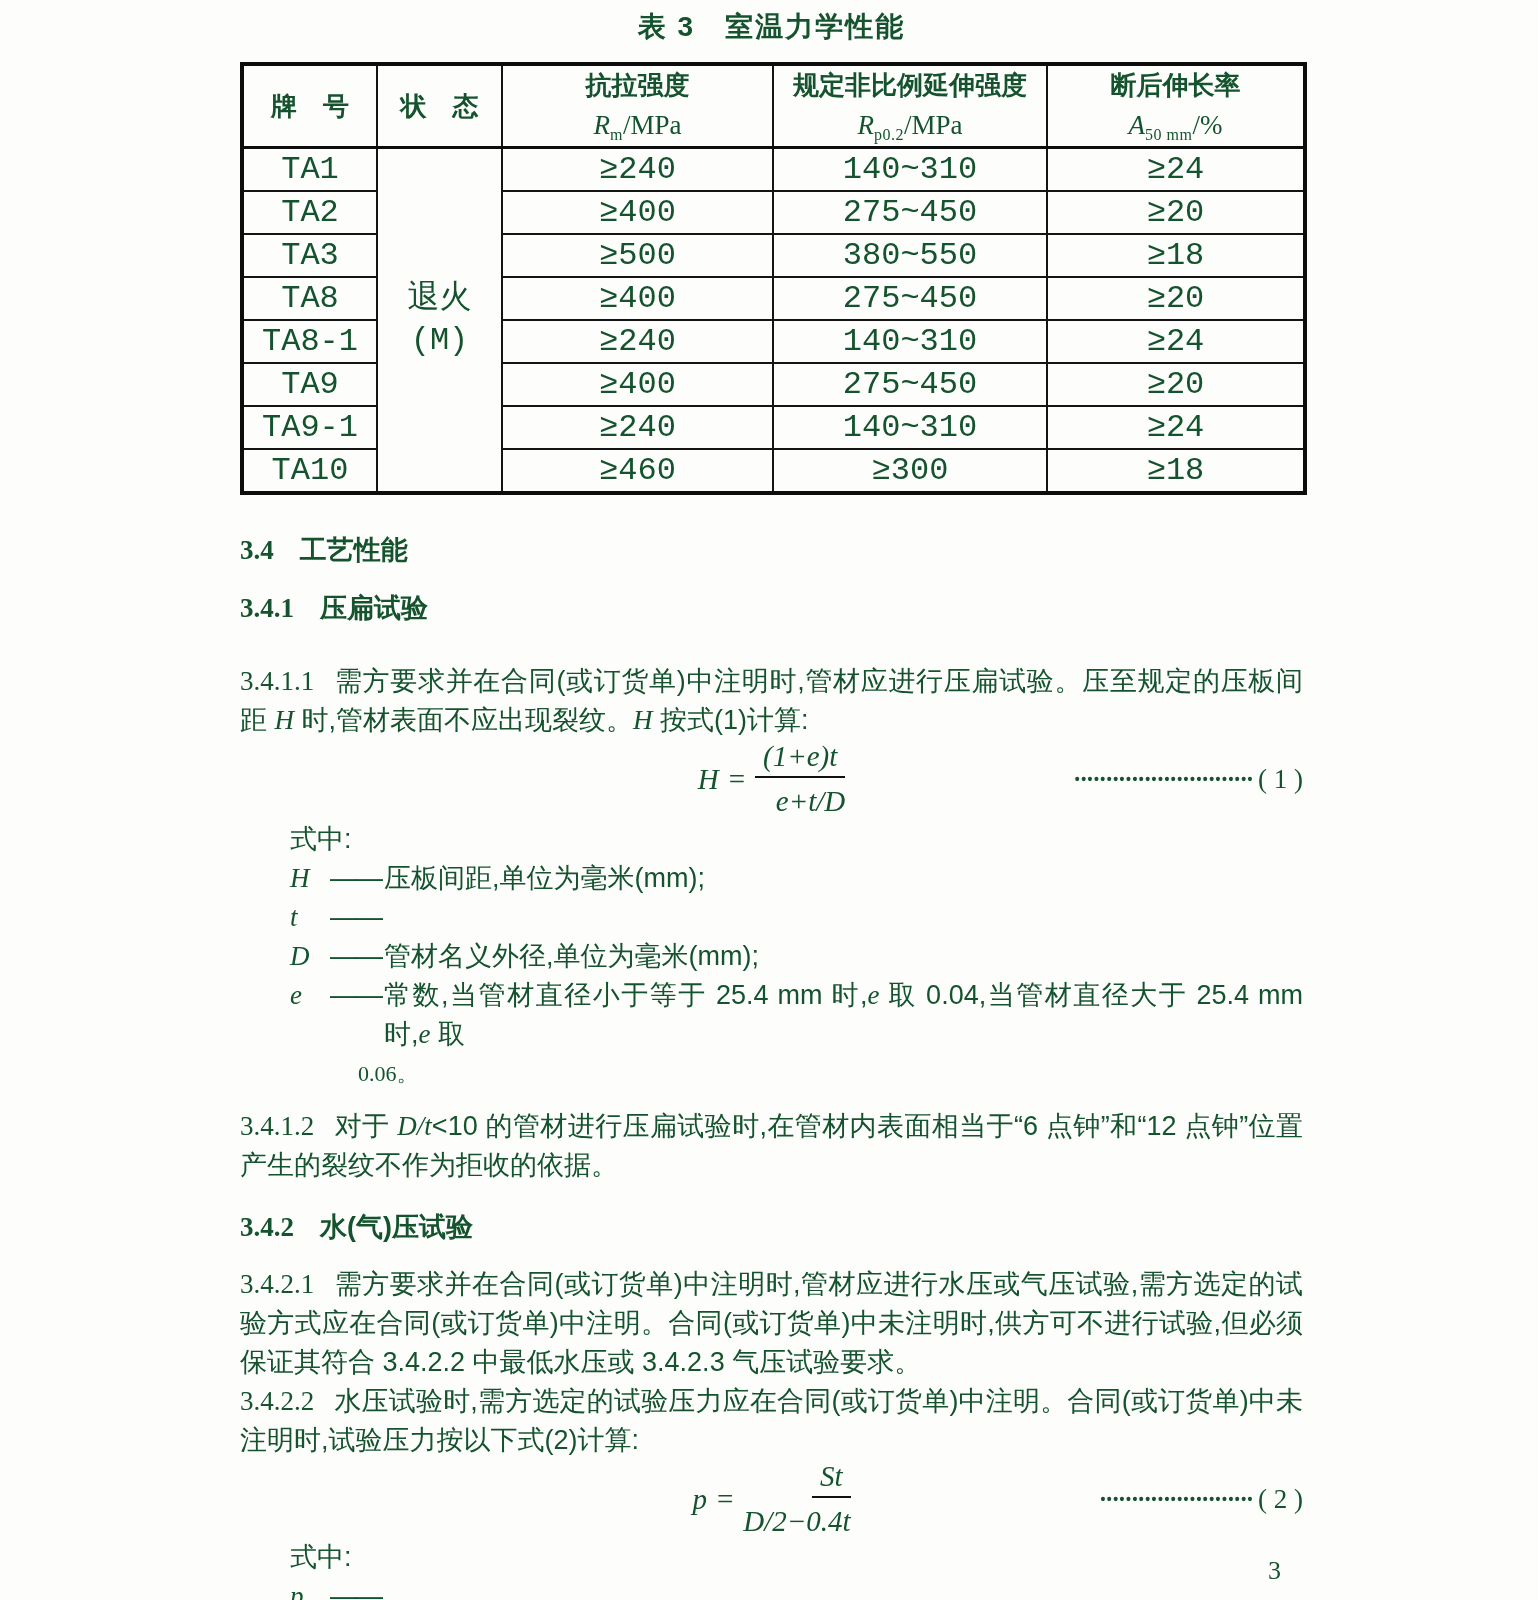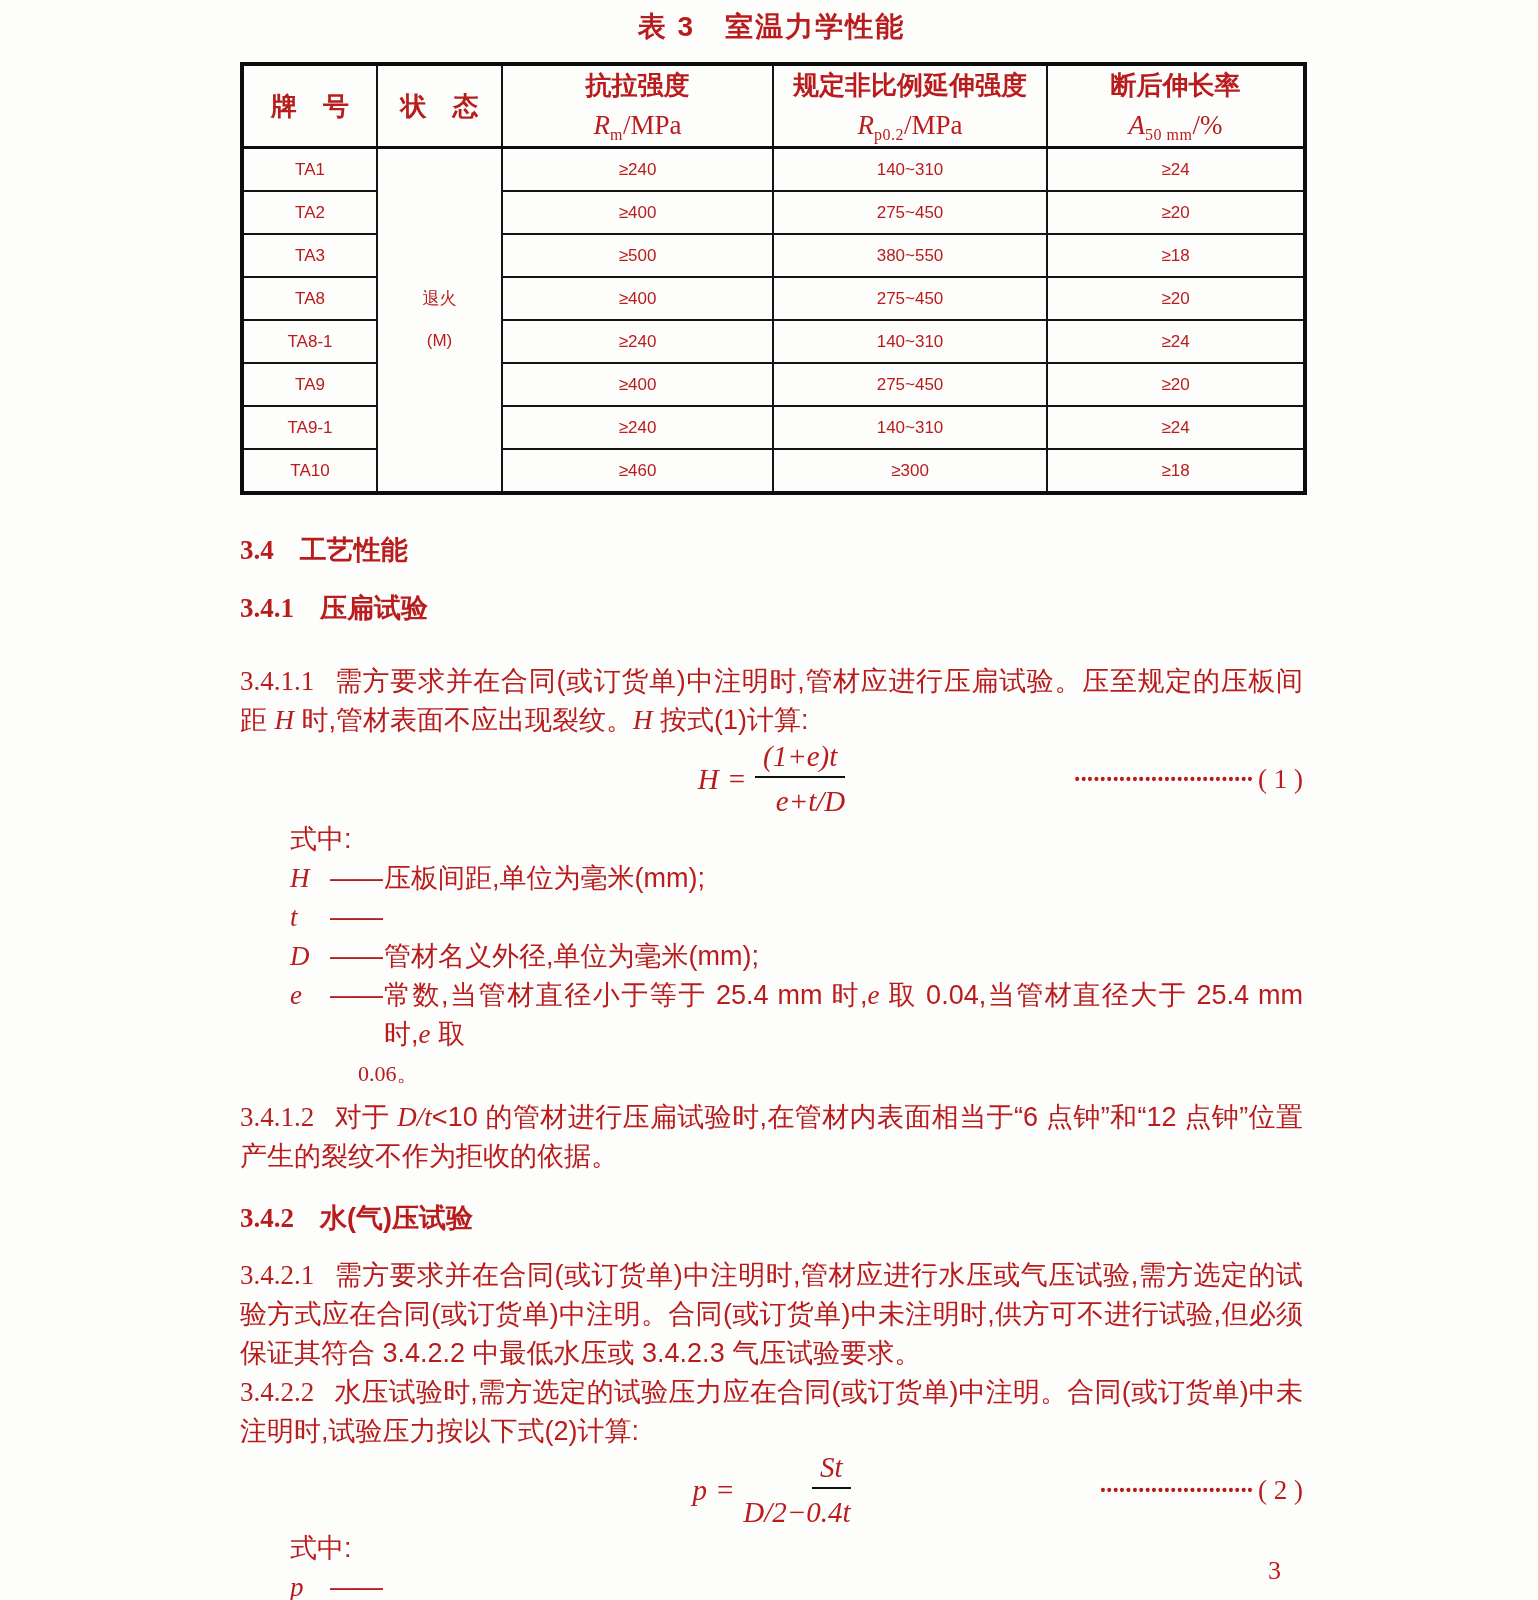--- a/index.html
+++ b/index.html
@@ -1,56 +1,56 @@
 <!DOCTYPE html>
 <html><head>
 <meta charset="utf-8">
 <style>
   html,body{margin:0;padding:0;}
   .page{
     position:relative;
     width:1538px;height:1600px;
     background:#fdfdfc;
-    color:#b91c1c;
+    color:#14532d;
     font-family:"Liberation Sans", sans-serif;
     overflow:hidden;
   }
   .content{position:absolute;left:240px;top:0;width:1063px;}
 
   
   .table-title{margin-top:8px;text-align:center;font-weight:bold;font-size:28px;letter-spacing:2px;}
   table.props{
     margin-top:16px;width:1063px;border-collapse:collapse;table-layout:fixed;
     font-size:26px;
   }
   table.props{border:4px solid #0d0d0d;}
   table.props th,table.props td{border:2px solid #141414;text-align:center;vertical-align:middle;padding:0;}
   table.props thead th{height:80px;font-weight:bold;font-size:26px;border-bottom:3px solid #0d0d0d;}
-  table.props td{height:41px;font-family:Liberation Sans, sans-serif;font-size:17px;}
+  table.props td{height:41px;font-family:Liberation Mono, monospace;font-size:32px;}
   .col-grade{width:135px;}
   .col-state{width:125px;}
   .col-t{width:271px;}
   .col-y{width:274px;}
   .col-e{width:258px;}
   .hname{font-weight:bold;}
   .sym-line{font-family:"Liberation Serif","DejaVu Serif",serif;font-weight:normal;font-size:27px;margin-top:7px;}
   .sym-line .sym{font-style:italic;}
   .sym-line sub{font-size:16px;letter-spacing:0.5px;}
   .state-cell{font-family:"Liberation Sans",sans-serif;font-size:26px;line-height:42px;}
 
   
   .heading{font-weight:bold;font-size:27px;line-height:40px;}
   .heading .num{font-family:"Liberation Serif",serif;margin-right:26px;}
   .h34{margin-top:35px;}
   .h341{margin-top:18px;}
   .h342{margin-top:22px;}
   .para{font-size:27px;line-height:39px;text-align:justify;margin:0;}
   .para .pnum{font-family:"Liberation Serif",serif;font-weight:normal;margin-right:20px;font-style:normal;}
   .p3411{margin-top:34px;}
-  .p3412{margin-top:5px;}
+  .p3412{margin-top:14px;}
   .p3421{margin-top:18px;}
   .p3422{margin-top:0;}
   .m{font-family:"Liberation Serif","DejaVu Serif",serif;font-style:italic;}
 
   
   .formula-row{position:relative;display:flex;justify-content:center;align-items:center;height:78px;}
   .fr1{margin-top:0;}
   .fr2{margin-top:0;}
   .formula{display:flex;align-items:center;font-family:"Liberation Serif","DejaVu Serif",serif;font-size:29px;}
   .formula .lhs{font-style:italic;}

